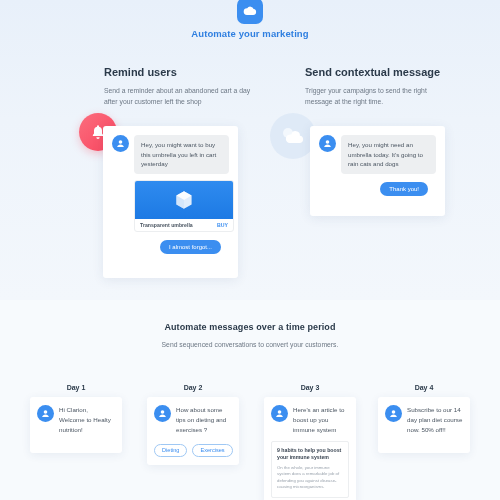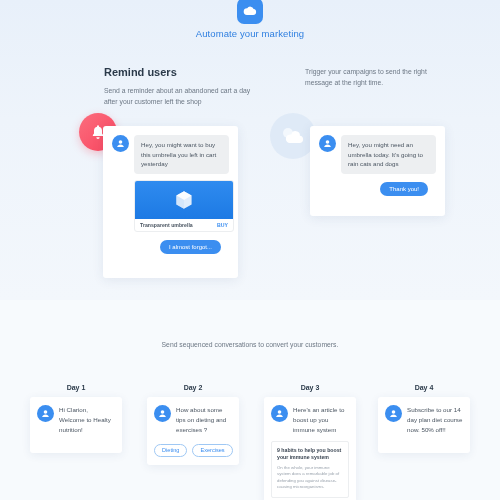--- a/index.html
+++ b/index.html
@@ -25,21 +25,21 @@
   .top-logo {
     position: absolute; left: 237px; top: -2px;
     width: 26px; height: 26px; border-radius: 7px;
     background: #3b8ef0;
     display: flex; align-items: center; justify-content: center;
   }
   .top-logo svg { display: block; }
 
   .section-title {
     position: absolute; width: 500px; text-align: center;
-    font-size: 9.5px; font-weight: normal; color: #2f7fe0;
+    font-size: 9.5px; font-weight: bold; color: #2f7fe0;
     letter-spacing: .1px;
   }
   #main-title { top: 28px; }
 
   
   .col { position: absolute; top: 66px; }
   .col-left { left: 104px; width: 180px; }
   .col-right { left: 305px; width: 190px; }
   .col h3 {
     font-size: 11px; font-weight: bold; color: #2b3a4a; margin-bottom: 7px;
@@ -186,20 +186,21 @@
           <span class="product-name">Transparent umbrella</span>
           <span class="product-buy">BUY</span>
         </div>
       </div>
 
       <button class="btn-pill">I almost forgot...</button>
     </div>
   </div>
 
   <div class="col col-right">
+    <h3>Send contextual message</h3>
     <p>Trigger your campaigns to send the right message at the right time.</p>
   </div>
 
   <div class="cloud-circle">
     <svg width="30" height="22" viewBox="0 0 30 22">
       <circle cx="10" cy="8" r="5" fill="#f3f8fd"></circle>
       <path d="M11 18h10.5a3.6 3.6 0 0 0 .4-7.18A4.3 4.3 0 0 0 13.4 9.6 3.2 3.2 0 0 0 11 18z" fill="#ffffff"></path>
     </svg>
   </div>
 
@@ -211,20 +212,21 @@
             <circle cx="5" cy="3.4" r="2" fill="#fff"></circle>
             <path d="M1.3 9c.3-2 1.9-3 3.7-3s3.4 1 3.7 3z" fill="#fff"></path>
           </svg>
         </div>
         <div class="bubble-in">Hey, you might need an umbrella today. It's going to rain cats and dogs</div>
       </div>
       <button class="btn-pill">Thank you!</button>
     </div>
   </div>
 
+  <div class="section-title" id="seq-title">Automate messages over a time period</div>
   <div id="seq-sub">Send sequenced conversations to convert your customers.</div>
 
   <div class="day-col" style="left:30px;">
     <div class="day-label">Day 1</div>
     <div class="day-card">
       <div class="msg-row">
         <div class="avatar">
           <svg width="9" height="9" viewBox="0 0 10 10">
             <circle cx="5" cy="3.4" r="2" fill="#fff"></circle>
             <path d="M1.3 9c.3-2 1.9-3 3.7-3s3.4 1 3.7 3z" fill="#fff"></path>

